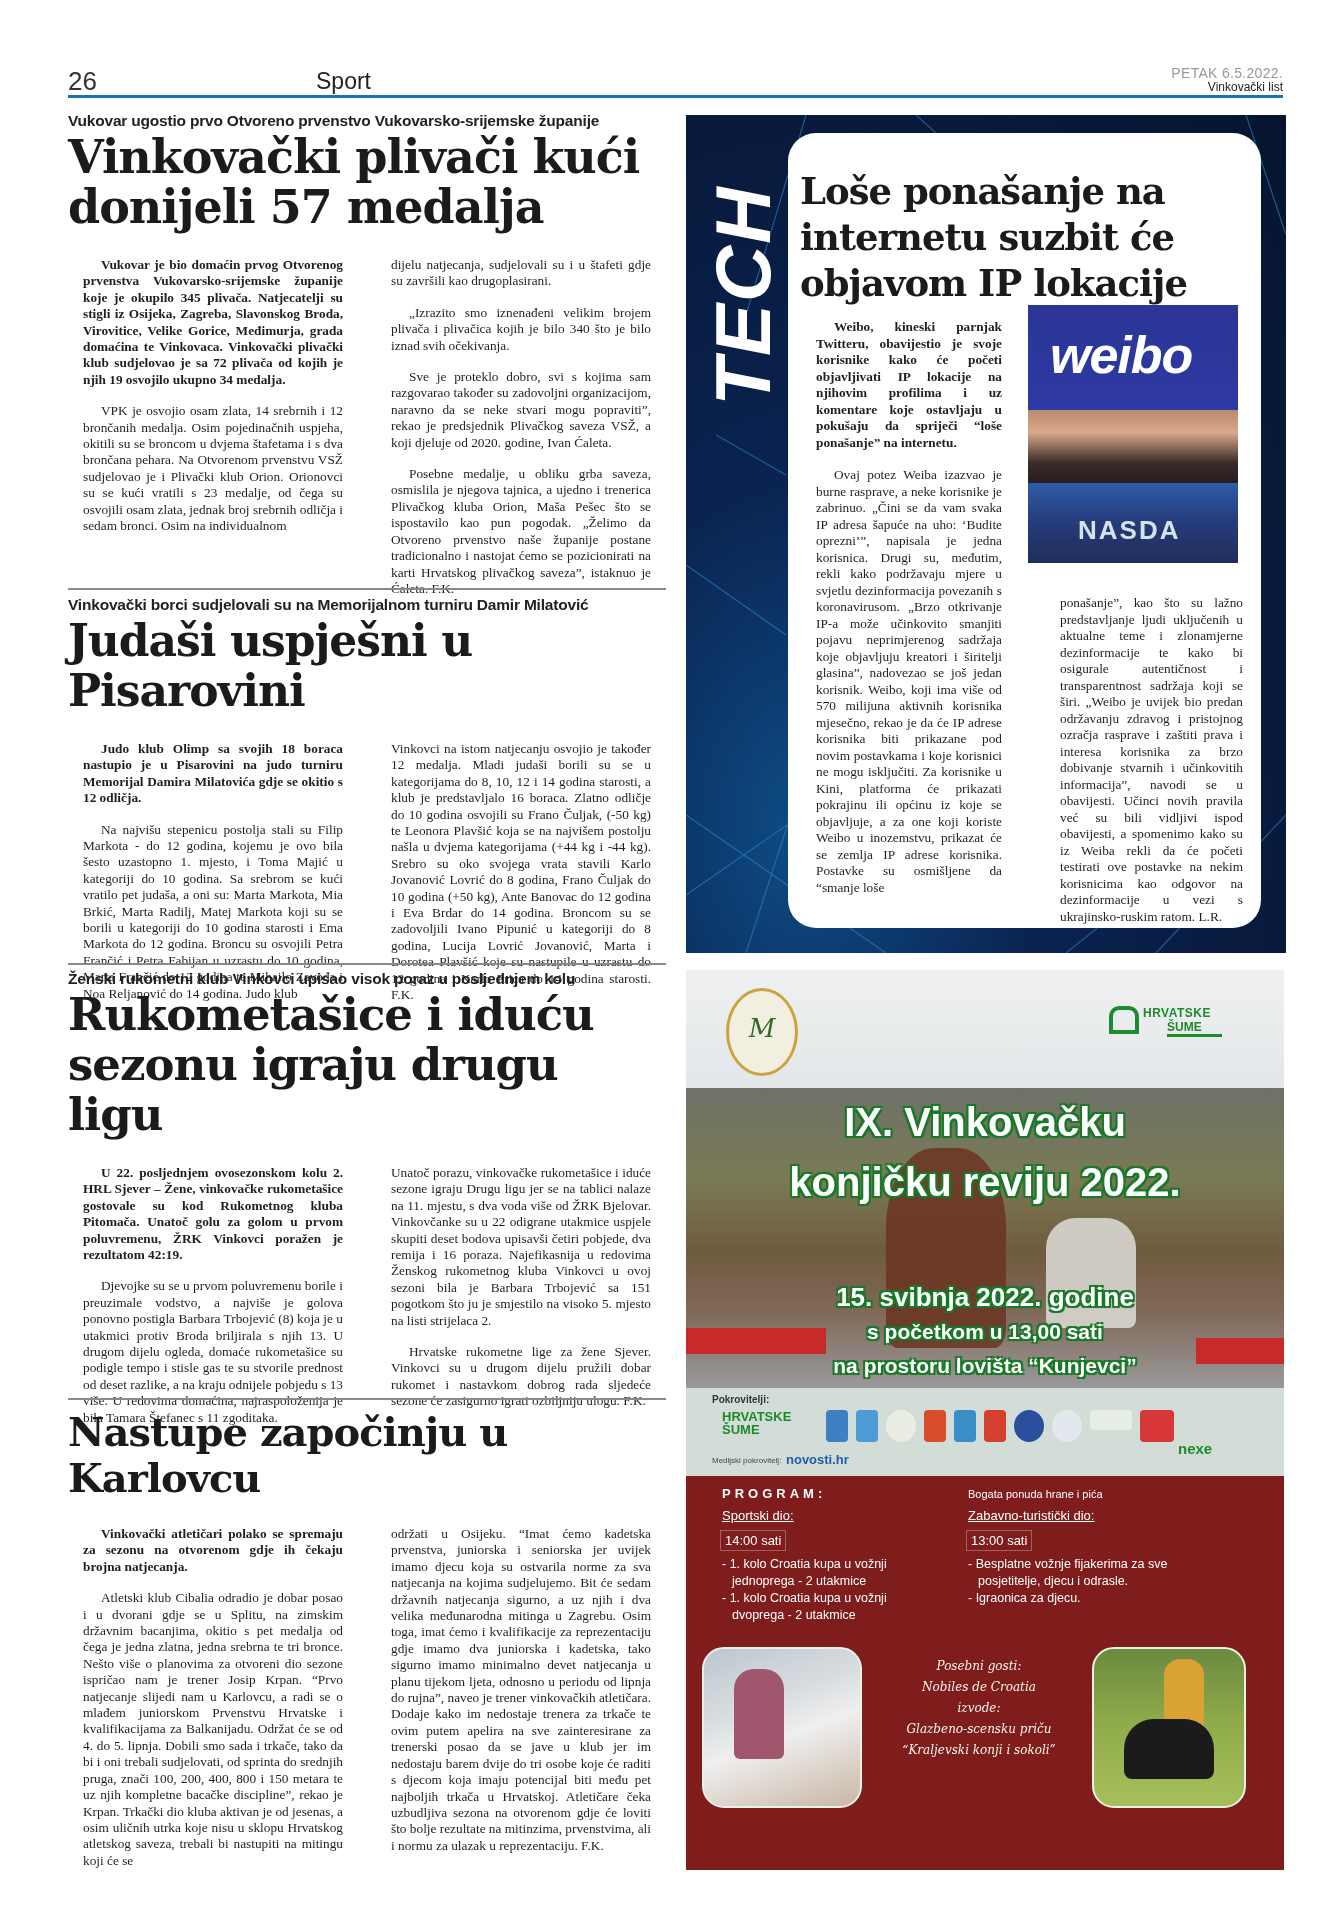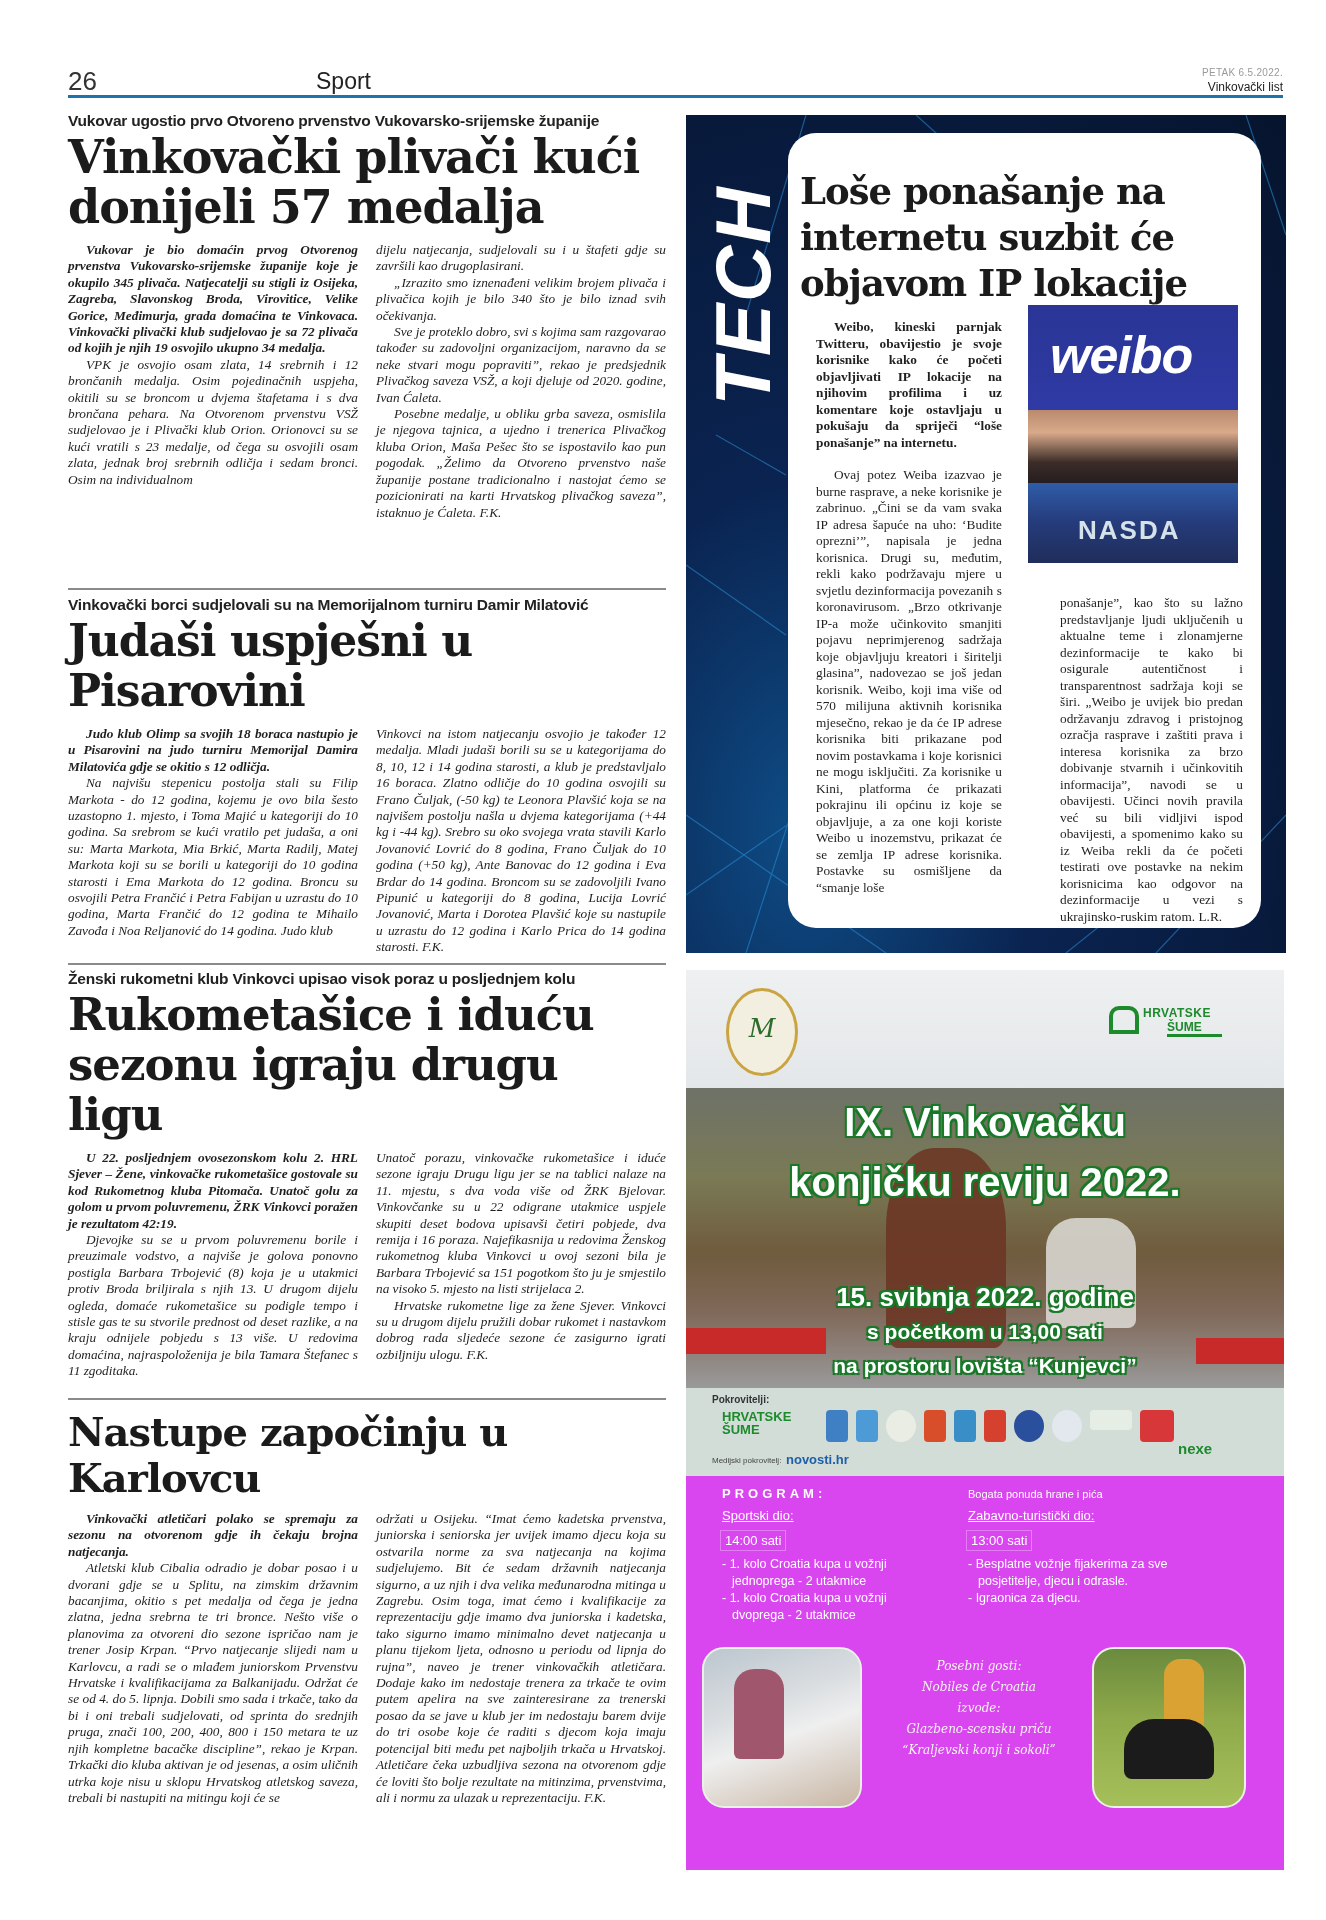--- a/index.html
+++ b/index.html
@@ -3,31 +3,31 @@
 <meta charset="utf-8">
 <style>
   html, body { margin:0; padding:0; background:#fff; }
   body { width:1326px; height:1920px; position:relative; overflow:hidden; color:#1f1f1f; }
 
   
   #hdr { position:absolute; left:68px; top:62px; width:1215px; height:34px; }
   #pagenum { position:absolute; left:0; top:4px; font-family:"Liberation Sans",sans-serif; font-size:26px; color:#333; }
   #section { position:absolute; left:248px; top:6px; font-family:"Liberation Sans",sans-serif; font-size:23px; color:#222; }
   #dateline { position:absolute; right:0; top:4px; text-align:right; font-family:"Liberation Sans",sans-serif; line-height:14px; }
-  #dateline .d { font-size:10px; color:#999; letter-spacing:.3px; }
+  #dateline .d { font-size:14px; color:#999; letter-spacing:.3px; }
   #dateline .p { font-size:12px; color:#222; }
   #hrule { position:absolute; left:68px; top:95px; width:1215px; height:3px; background:#1d72b0; }
 
   
   .article { position:absolute; left:68px; width:598px; }
   .kicker { font-family:"Liberation Sans",sans-serif; font-weight:bold; font-size:15.5px; color:#222; white-space:nowrap; letter-spacing:-.2px; }
   .headline { font-family:"DejaVu Serif","Liberation Serif",serif; font-weight:bold; color:#1b1b1b; margin:2px 0 0 0; letter-spacing:-1px; }
   .cols { position:relative; display:flex; gap:18px; margin-top:10px; }
   .col { flex:1; font-family:"Liberation Serif","DejaVu Serif",serif; font-size:13.3px; line-height:16.4px; text-align:justify; hyphens:auto; }
-  .col p { margin:0; text-indent:18px;font-style:italic; }
+  .col p { margin:15px; text-indent:18px; }
   .col p.lead { font-weight:bold; }
   .divider { position:absolute; left:68px; width:598px; height:2px; background:#8a8a8a; }
 
   #a1 { top:112px; }
   #a1 .headline { font-size:46px; line-height:50px; }
   #a2 { top:596px; }
   #a2 .headline { font-size:44px; line-height:50px; }
   #a3 { top:970px; }
   #a3 .headline { font-size:45px; line-height:50px; }
   #a4 { top:1407px; }
@@ -79,21 +79,21 @@
   #ad-t4 { top:350px; font-size:21px; }
   #ad-t5 { top:384px; font-size:21px; }
   #ad-sponsors { position:absolute; left:0; top:418px; width:598px; height:88px; background:rgba(225,228,230,.92); }
   #ad-sponsors .lbl { position:absolute; left:26px; top:6px; font-family:"Liberation Sans",sans-serif; font-size:10px; color:#333; font-weight:bold; }
   #ad-sponsors .hs2 { position:absolute; left:36px; top:22px; font-family:"Liberation Sans",sans-serif; font-weight:bold; font-size:13px; color:#1d8a2c; line-height:13px; }
   #ad-sponsors .logos { position:absolute; left:140px; top:22px; display:flex; gap:8px; }
   #ad-sponsors .logos i { display:block; width:22px; height:32px; border-radius:4px; }
   #ad-sponsors .media { position:absolute; left:26px; top:68px; font-family:"Liberation Sans",sans-serif; font-size:8px; color:#444; }
   #ad-sponsors .novosti { position:absolute; left:100px; top:64px; font-family:"Liberation Sans",sans-serif; font-weight:bold; font-size:13px; color:#1f5fa8; }
   #ad-sponsors .nexe { position:absolute; left:492px; top:52px; font-family:"Liberation Sans",sans-serif; font-weight:bold; font-size:15px; color:#1d8a2c; }
-  #ad-program { position:absolute; left:0; top:506px; width:598px; height:394px; background:#d946ef; }
+  #ad-program { position:absolute; left:0; top:506px; width:598px; height:394px; background:#7f1d1d; }
   .pg { position:absolute; font-family:"Liberation Sans",sans-serif; color:#fff; }
   #pg-title { left:36px; top:10px; font-weight:bold; font-size:13px; letter-spacing:4px; }
   #pg-s { left:36px; top:32px; font-size:13px; text-decoration:underline; }
   #pg-st { left:34px; top:54px; font-size:13px; border:1px solid rgba(255,255,255,.3); padding:2px 4px; }
   #pg-sl { left:36px; top:80px; font-size:12.5px; line-height:17px; width:200px; }
   #pg-food { left:282px; top:12px; font-size:11px; }
   #pg-z { left:282px; top:32px; font-size:13px; text-decoration:underline; }
   #pg-zt { left:280px; top:54px; font-size:13px; border:1px solid rgba(255,255,255,.3); padding:2px 4px; }
   #pg-zl { left:282px; top:80px; font-size:12.5px; line-height:17px; width:220px; }
   .pg ul { list-style:none; margin:0; padding:0; }

